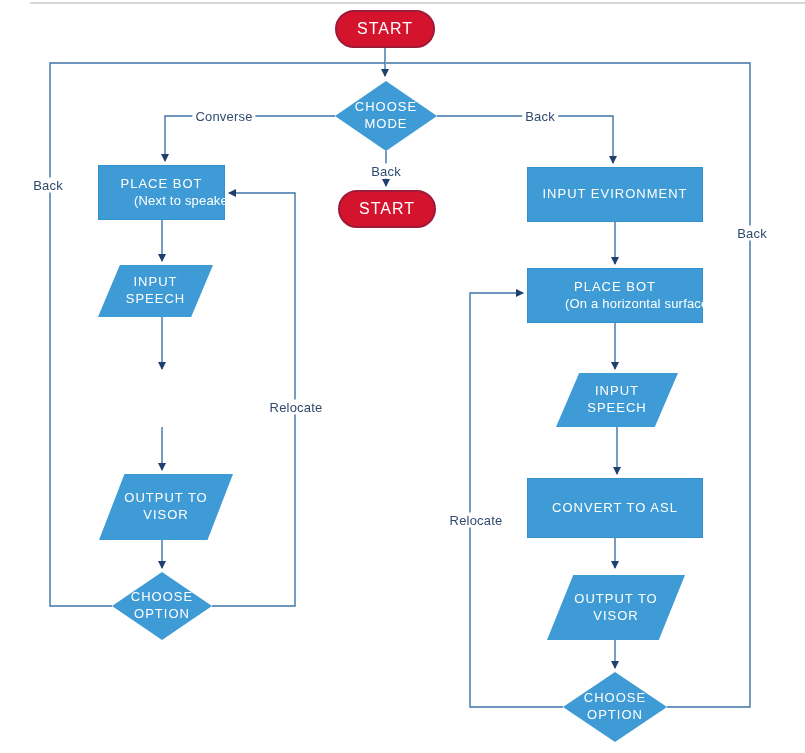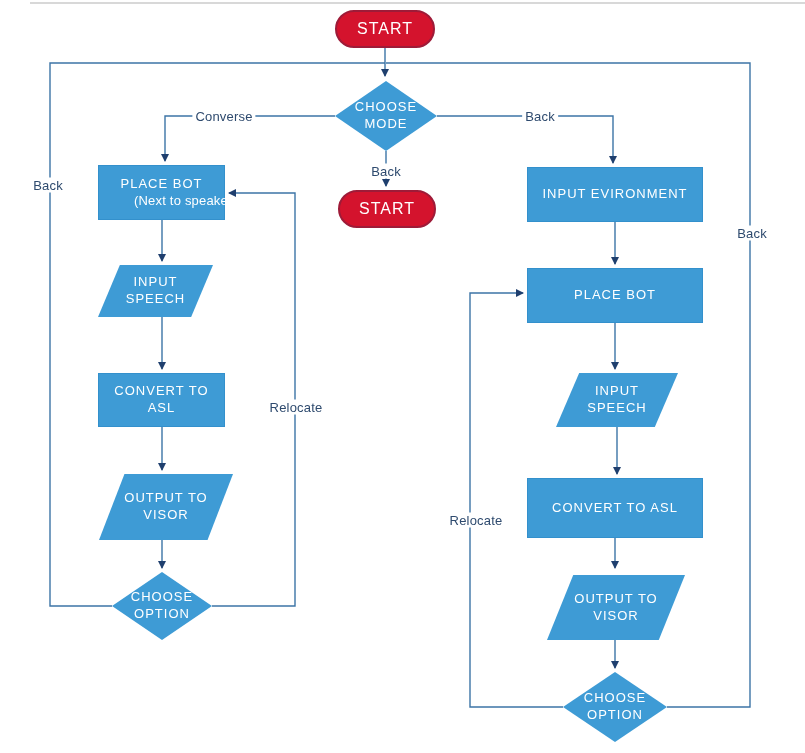--- a/index.html
+++ b/index.html
@@ -105,33 +105,32 @@
   <div class="node terminator" style="left:338px;top:190px;width:98px;height:38px;">START</div>
 
   <div class="node process" style="left:98px;top:165px;width:127px;height:55px;">
     <span>PLACE BOT</span>
     <span class="sublabel">(Next to speaker)</span>
   </div>
 
   <div class="node io" style="left:98px;top:265px;width:115px;height:52px;">INPUT
 SPEECH</div>
 
-  <div class="node process" style="left:98px;top:373px;width:127px;height:54px;">CONVERT TO
-ASL</div>
 
   <div class="node io" style="left:99px;top:474px;width:134px;height:66px;">OUTPUT TO
 VISOR</div>
 
   <div class="node decision" style="left:112px;top:572px;width:100px;height:68px;">CHOOSE
 OPTION</div>
 
   <div class="node process" style="left:527px;top:167px;width:176px;height:55px;">INPUT EVIRONMENT</div>
 
   <div class="node process" style="left:527px;top:268px;width:176px;height:55px;">
     <span>PLACE BOT</span>
+    <span class="sublabel">(On a horizontal surface)</span>
   </div>
 
   <div class="node io" style="left:556px;top:373px;width:122px;height:54px;">INPUT
 SPEECH</div>
 
   <div class="node process" style="left:527px;top:478px;width:176px;height:60px;">CONVERT TO ASL</div>
 
   <div class="node io" style="left:547px;top:575px;width:138px;height:65px;">OUTPUT TO
 VISOR</div>
 

